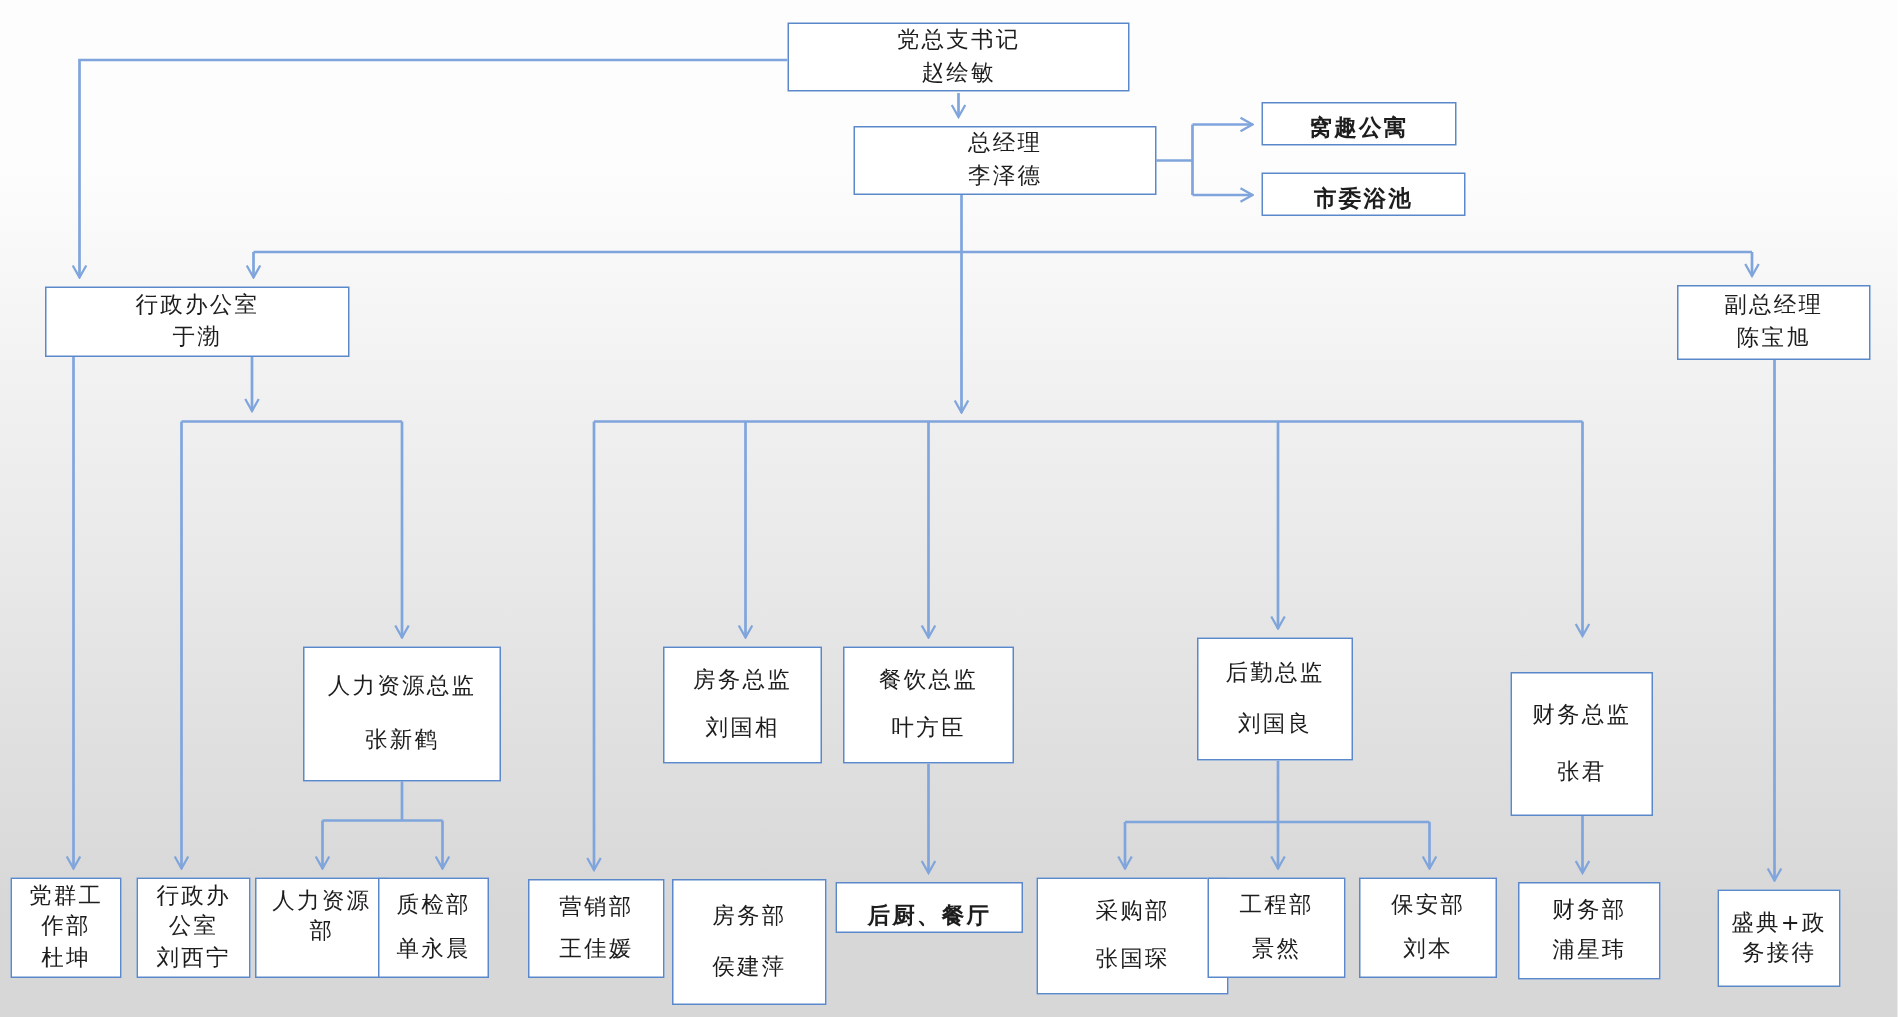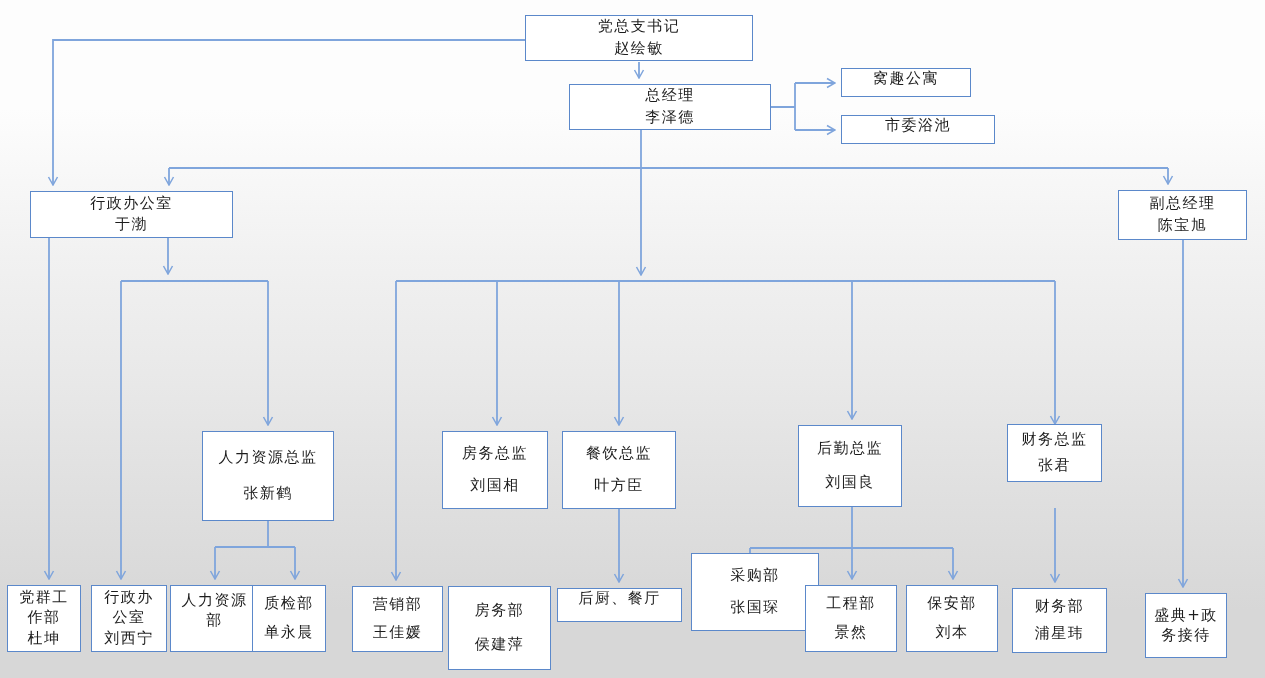--- a/index.html
+++ b/index.html
@@ -37,21 +37,21 @@
     border:1.6px solid var(--box-border);
     display:flex;flex-direction:column;
     justify-content:space-evenly;align-items:center;
     text-align:center;
     color:var(--text);
     font-size:15px;line-height:1.32;letter-spacing:1.5px;
     padding:0 6px;
   }
   .node .t,.node .n{display:block;width:100%;}
   .node.align-top{justify-content:flex-start;padding-top:5px;}
-  .node.single{justify-content:flex-start;}
+  .node.single{justify-content:flex-end;font-weight:bold;}
 </style>
 </head>
 <body>
 
 <div class="canvas">
 
   <svg class="wires" width="1265" height="678">
     <defs>
       <marker id="arrow" viewBox="-10 -6 11 12" markerWidth="11" markerHeight="12" refX="0" refY="0" orient="auto" markerUnits="userSpaceOnUse">
         <path d="M-8,-4.5 L0,0 L-8,4.5" fill="none" style="stroke:var(--line);stroke-width:1.5"></path>
@@ -107,21 +107,21 @@
 
   <div class="node" style="left:569px;top:84px;width:202px;height:46px">
     <span class="t">总经理</span>
     <span class="n">李泽德</span>
   </div>
 
   <div class="node single" style="left:841px;top:68px;width:130px;height:29px">
     <span class="t">窝趣公寓</span>
   </div>
 
-  <div class="node single" style="left:841px;top:115px;width:154px;height:29px">
+  <div class="node single" style="left:841px;top:115px;width:136px;height:29px">
     <span class="t">市委浴池</span>
   </div>
 
   <div class="node" style="left:30px;top:191px;width:203px;height:47px">
     <span class="t">行政办公室</span>
     <span class="n">于渤</span>
   </div>
 
   <div class="node" style="left:1118px;top:190px;width:129px;height:50px">
     <span class="t">副总经理</span>
@@ -141,21 +141,21 @@
   <div class="node" style="left:562px;top:431px;width:114px;height:78px">
     <span class="t">餐饮总监</span>
     <span class="n">叶方臣</span>
   </div>
 
   <div class="node" style="left:798px;top:425px;width:104px;height:82px">
     <span class="t">后勤总监</span>
     <span class="n">刘国良</span>
   </div>
 
-  <div class="node" style="left:1007px;top:424px;width:95px;height:58px">
+  <div class="node" style="left:1007px;top:448px;width:95px;height:96px">
     <span class="t">财务总监</span>
     <span class="n">张君</span>
   </div>
 
   <div class="node" style="left:7px;top:585px;width:74px;height:67px">
     <span class="t">党群工作部</span>
     <span class="n">杜坤</span>
   </div>
 
   <div class="node" style="left:91px;top:585px;width:76px;height:67px">
@@ -179,21 +179,21 @@
 
   <div class="node" style="left:448px;top:586px;width:103px;height:84px">
     <span class="t">房务部</span>
     <span class="n">侯建萍</span>
   </div>
 
   <div class="node single" style="left:557px;top:588px;width:125px;height:34px">
     <span class="t">后厨、餐厅</span>
   </div>
 
-  <div class="node" style="left:691px;top:553px;width:128px;height:78px">
+  <div class="node" style="left:691px;top:585px;width:128px;height:78px">
     <span class="t">采购部</span>
     <span class="n">张国琛</span>
   </div>
 
   <div class="node" style="left:906px;top:585px;width:92px;height:67px">
     <span class="t">保安部</span>
     <span class="n">刘本</span>
   </div>
 
   <div class="node" style="left:805px;top:585px;width:92px;height:67px">

